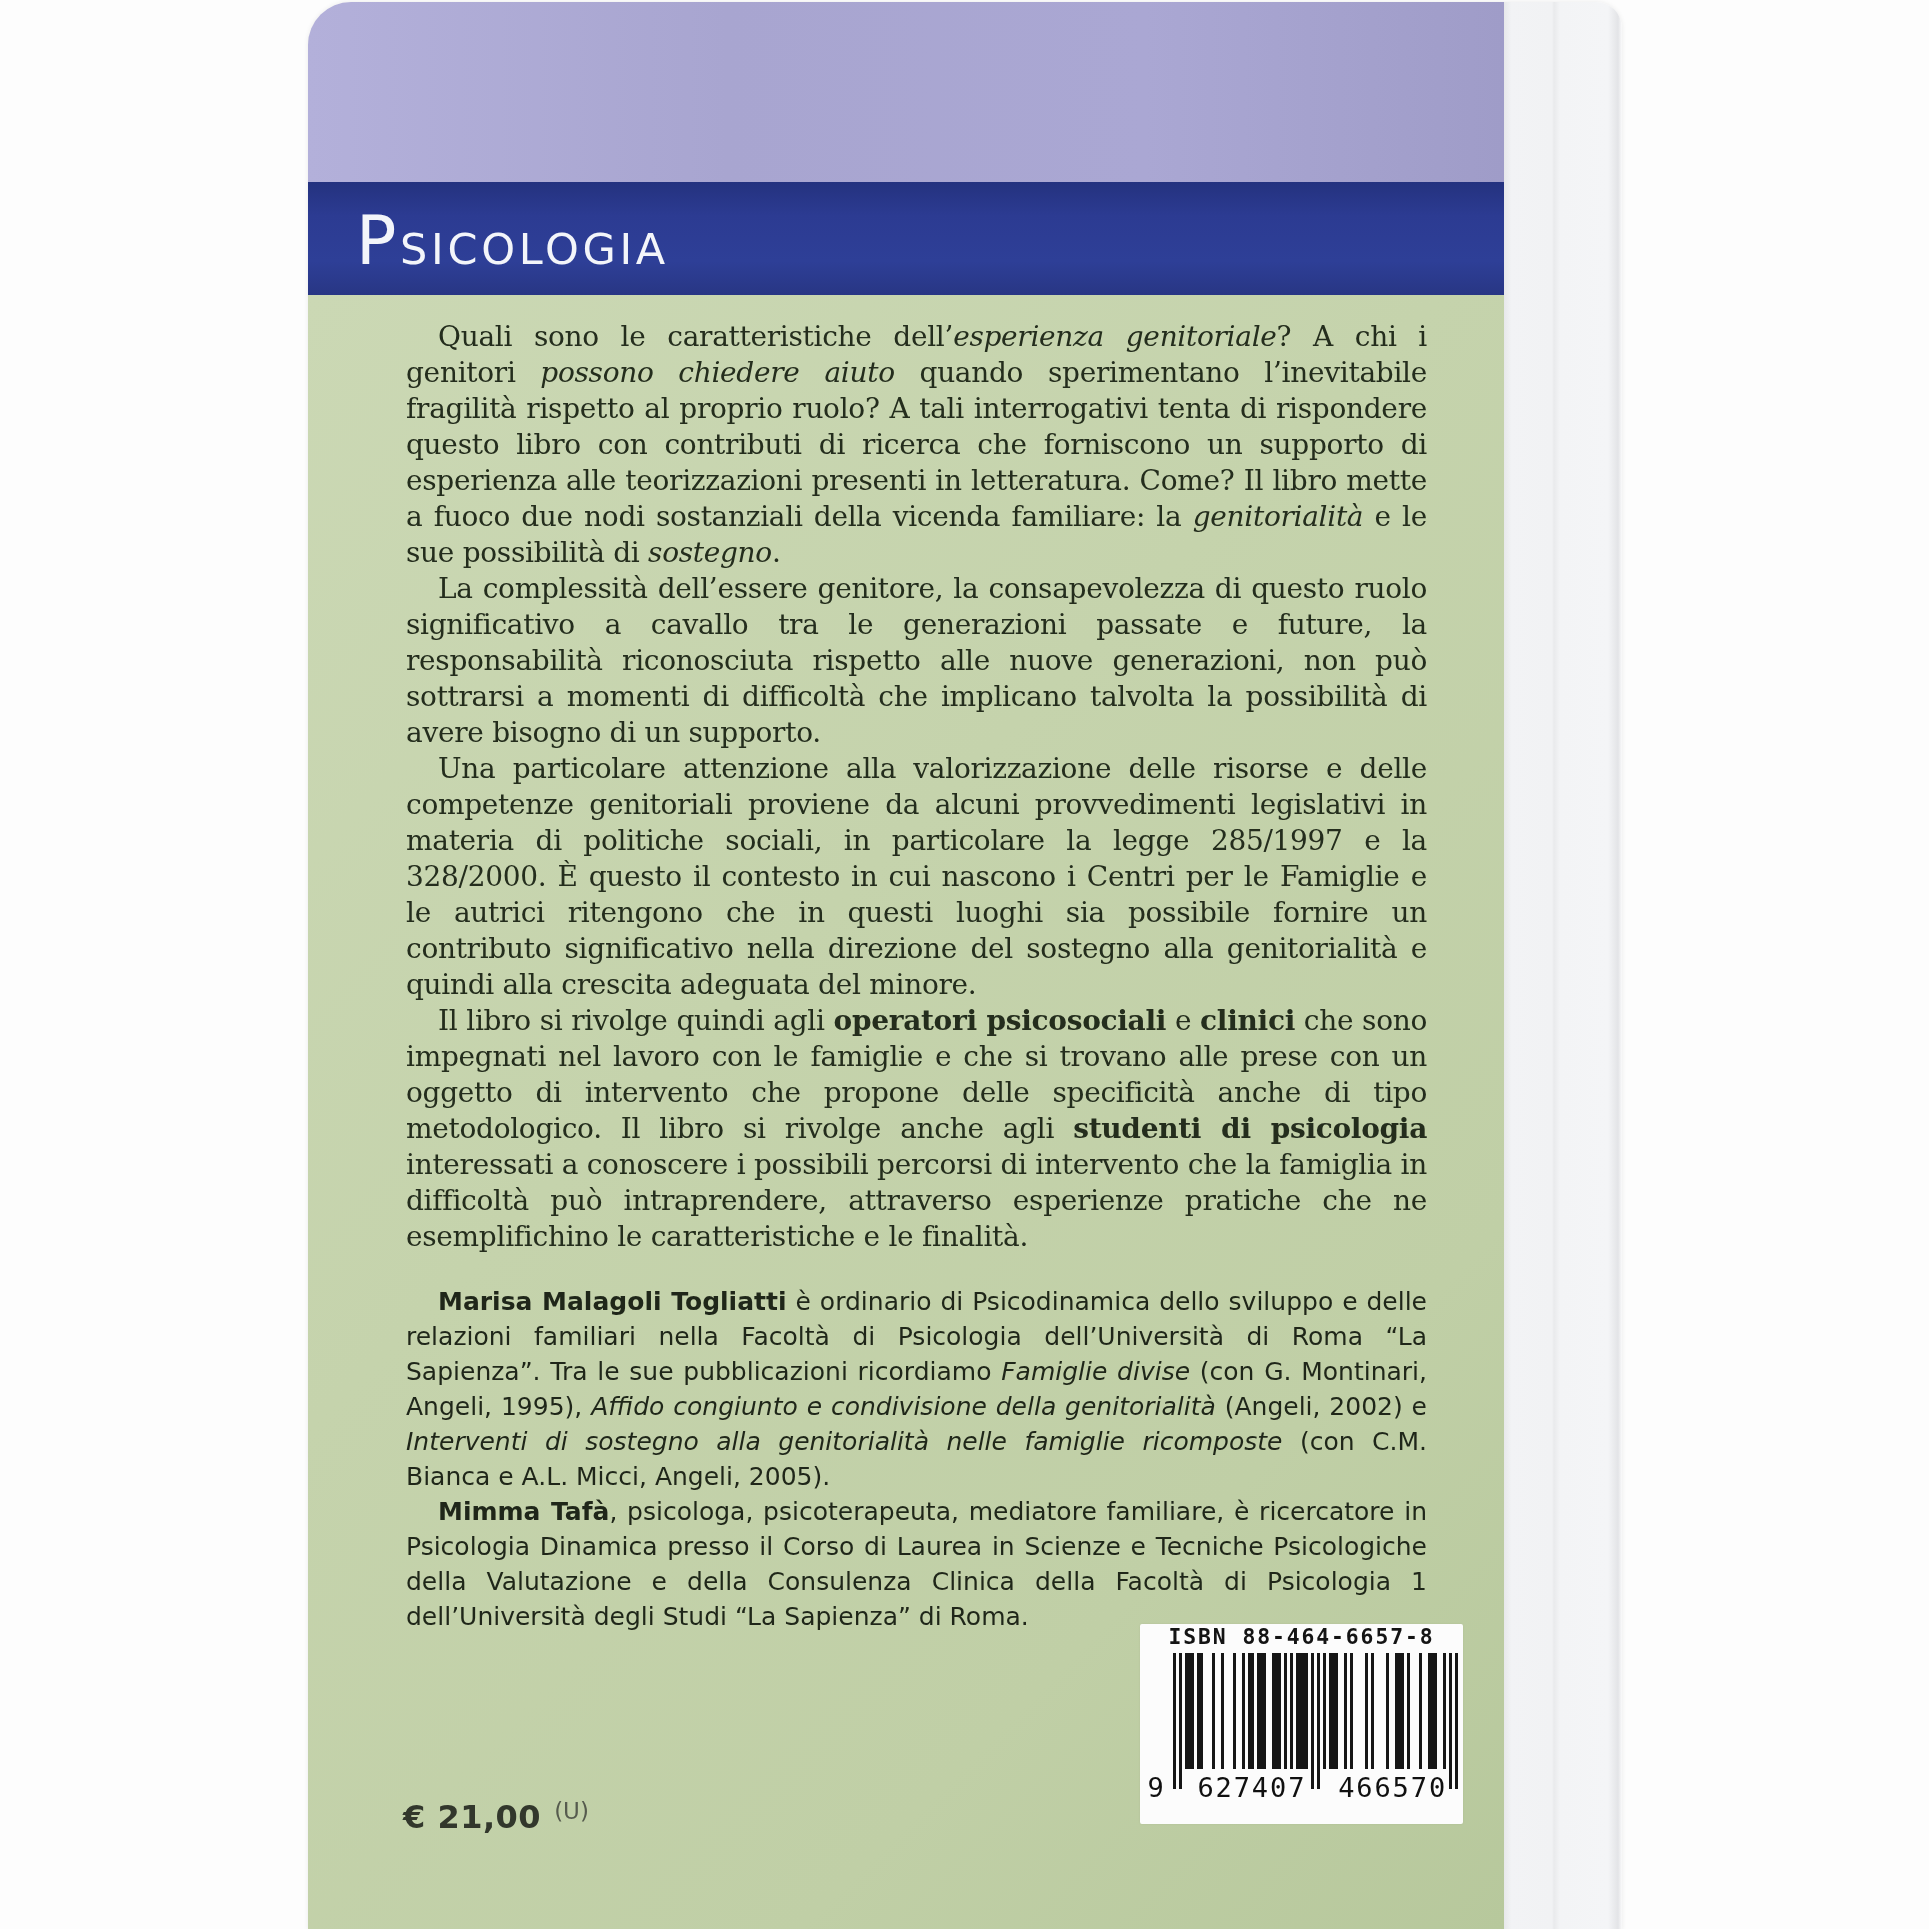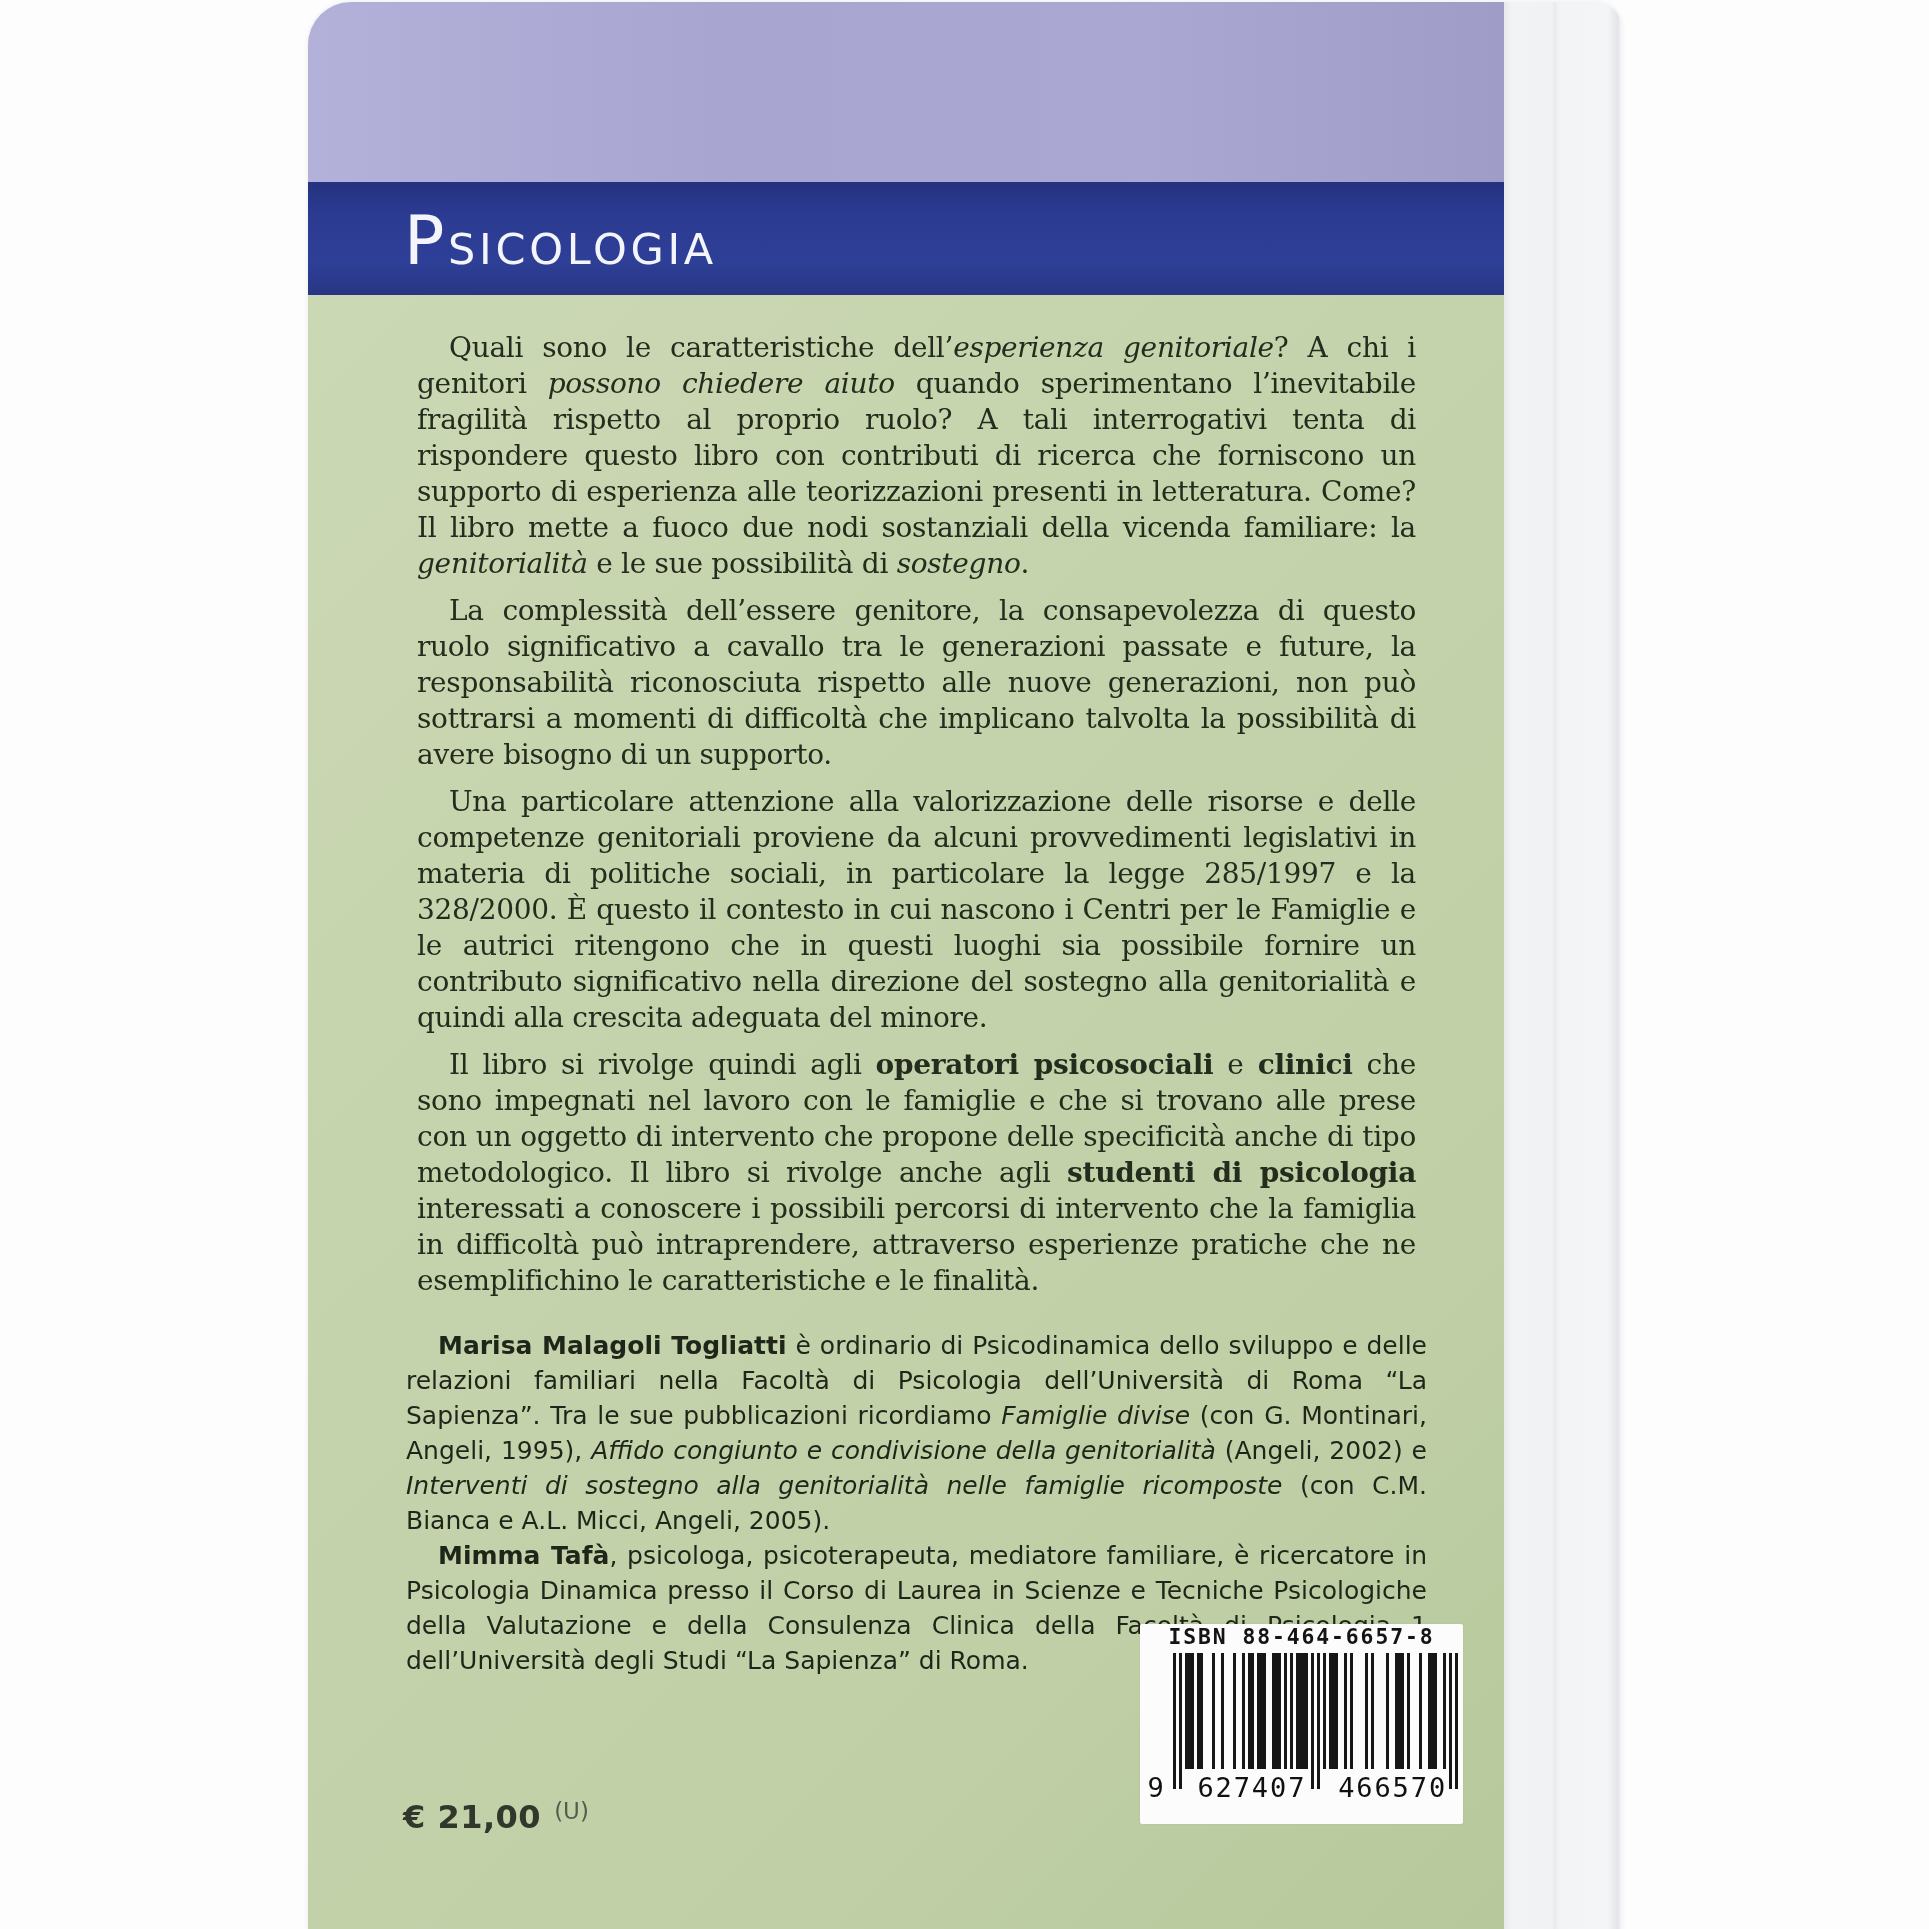--- a/index.html
+++ b/index.html
@@ -35,36 +35,36 @@
   .band-blue{
     height:113px;
     background:linear-gradient(180deg,#24327f 0%,#2c3b92 30%,#2e3f97 70%,#283684 100%);
     display:flex;align-items:center;
   }
   .category{
     color:#f3f5fa;
     font-family:"DejaVu Sans",sans-serif;
     font-size:43px;
     letter-spacing:3.7px;
-    padding-left:96px;
+    padding-left:48px;
     line-height:1;
     padding-top:5.6px;
   }
   .category::first-letter{font-size:67px;}
   .band-green{
     flex:1;
     position:relative;
     background:linear-gradient(135deg,#cbd8b4 0%,#c5d3ac 40%,#c0cfa6 75%,#b7c89c 100%);
   }
   .text-column{
     padding:24px 77px 0 98px;
     color:#242d1d;
   }
   .blurb p{
-    margin:11px;
+    margin:0;
     font-family:"DejaVu Serif",serif;
     font-size:28px;
     line-height:36px;
     text-align:justify;
     text-indent:32px;
     letter-spacing:-0.3px;
   }
   .bio{
     margin:0;
     font-family:"DejaVu Sans",sans-serif;

